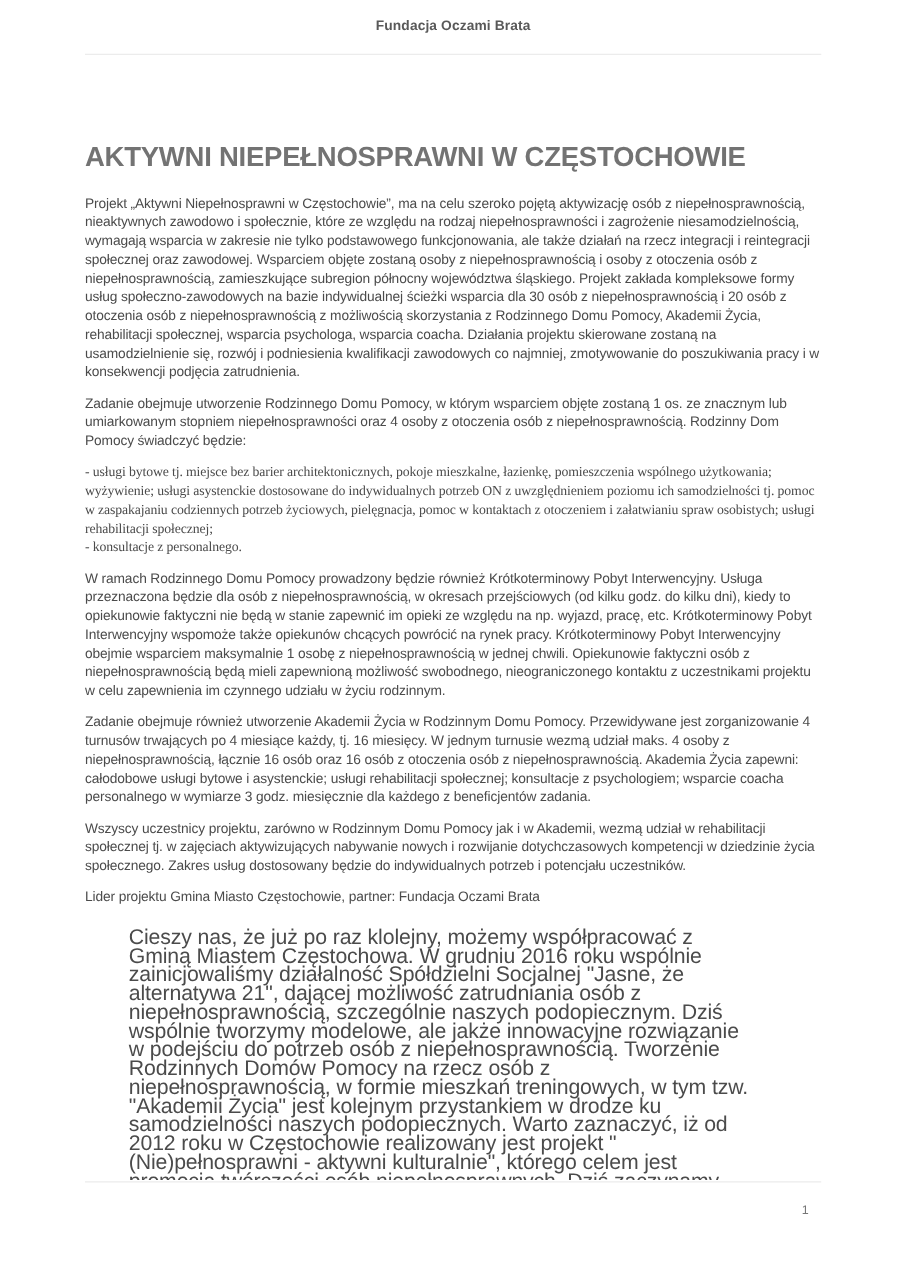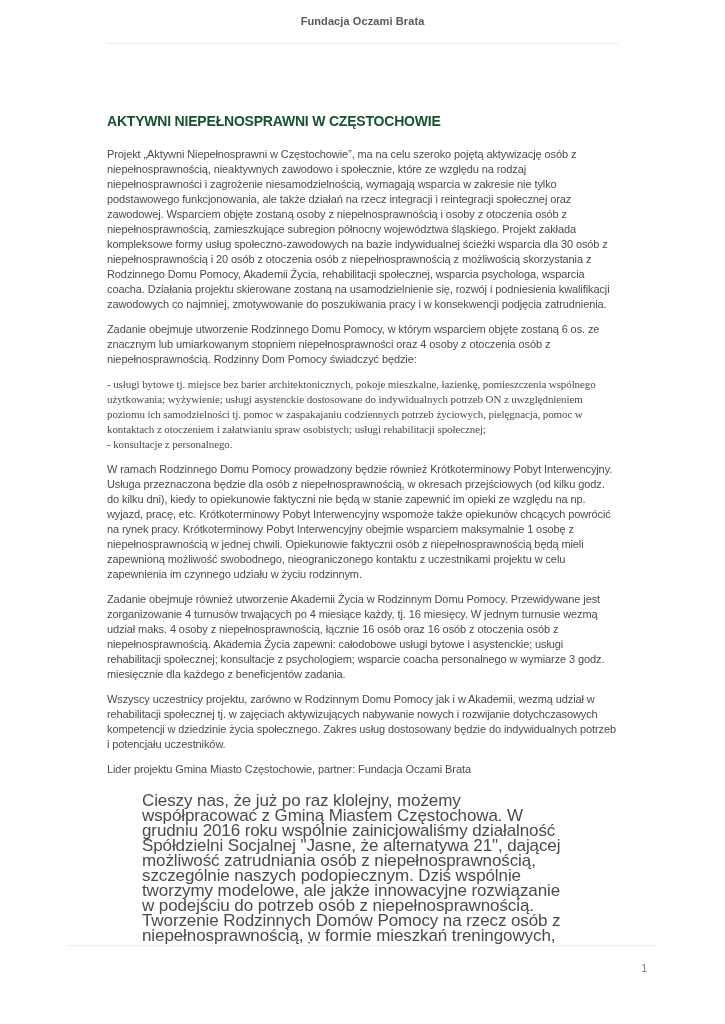--- a/index.html
+++ b/index.html
@@ -11,43 +11,43 @@
     position: relative;
     width: 725px;
     height: 1024px;
     background: #ffffff;
     font-family: "Liberation Sans", sans-serif;
     overflow: hidden;
   }
   .content-wrap {
     position: absolute;
     top: 0; left: 0; right: 0; bottom: 80px;
-    padding: 0 107px;
+    padding: 0 68px;
     overflow: hidden;
     border-radius: 18px;
   }
   .site-header-title {
     padding-top: 15px;
     text-align: center;
     font-size: 11px;
     font-weight: 700;
     color: #595959;
     letter-spacing: 0.1px;
   }
   .divider {
     height: 1px;
     background: #ececec;
     margin-top: 16px;
   }
   h1.article-title {
     margin: 70px 0 18px 0;
-    font-size: 14px;
+    font-size: 22px;
     line-height: 1.1;
     font-weight: 700;
-    color: #14532d;
+    color: #737373;
     letter-spacing: -0.2px;
   }
   .body-text, .body-text p, .services p {
     font-size: 11px;
     line-height: 15px;
     color: #4b4b4b;
     letter-spacing: -0.1px;
   }
   .body-text p {
     margin: 1px 0 10px 0;
@@ -95,21 +95,21 @@
       <div class="site-header-title">Fundacja Oczami Brata</div>
       <div class="divider"></div>
     </div>
 
     <h1 class="article-title">AKTYWNI NIEPEŁNOSPRAWNI W CZĘSTOCHOWIE</h1>
 
     <div class="body-text">
 
       <p>Projekt „Aktywni Niepełnosprawni w Częstochowie”, ma na celu szeroko pojętą aktywizację osób z niepełnosprawnością, nieaktywnych zawodowo i społecznie, które ze względu na rodzaj niepełnosprawności i zagrożenie niesamodzielnością, wymagają wsparcia w zakresie nie tylko podstawowego funkcjonowania, ale także działań na rzecz integracji i reintegracji społecznej oraz zawodowej. Wsparciem objęte zostaną osoby z niepełnosprawnością i osoby z otoczenia osób z niepełnosprawnością, zamieszkujące subregion północny województwa śląskiego. Projekt zakłada kompleksowe formy usług społeczno-zawodowych na bazie indywidualnej ścieżki wsparcia dla 30 osób z niepełnosprawnością i 20 osób z otoczenia osób z niepełnosprawnością z możliwością skorzystania z Rodzinnego Domu Pomocy, Akademii Życia, rehabilitacji społecznej, wsparcia psychologa, wsparcia coacha. Działania projektu skierowane zostaną na usamodzielnienie się, rozwój i podniesienia kwalifikacji zawodowych co najmniej, zmotywowanie do poszukiwania pracy i w konsekwencji podjęcia zatrudnienia.</p>
 
-      <p>Zadanie obejmuje utworzenie Rodzinnego Domu Pomocy, w którym wsparciem objęte zostaną 6 os. ze znacznym lub umiarkowanym stopniem niepełnosprawności oraz 4 osoby z otoczenia osób z niepełnosprawnością. Rodzinny Dom Pomocy świadczyć będzie:</p>
+      <p>Zadanie obejmuje utworzenie Rodzinnego Domu Pomocy, w którym wsparciem objęte zostaną 1 os. ze znacznym lub umiarkowanym stopniem niepełnosprawności oraz 4 osoby z otoczenia osób z niepełnosprawnością. Rodzinny Dom Pomocy świadczyć będzie:</p>
 
       <div class="services">
         <p>- usługi bytowe tj. miejsce bez barier architektonicznych, pokoje mieszkalne, łazienkę, pomieszczenia wspólnego użytkowania; wyżywienie; usługi asystenckie dostosowane do indywidualnych potrzeb ON z uwzględnieniem poziomu ich samodzielności tj. pomoc w zaspakajaniu codziennych potrzeb życiowych, pielęgnacja, pomoc w kontaktach z otoczeniem i załatwianiu spraw osobistych; usługi rehabilitacji społecznej;</p>
         <p>- konsultacje z personalnego.</p>
       </div>
 
       <p>W ramach Rodzinnego Domu Pomocy prowadzony będzie również Krótkoterminowy Pobyt Interwencyjny. Usługa przeznaczona będzie dla osób z niepełnosprawnością, w okresach przejściowych (od kilku godz. do kilku dni), kiedy to opiekunowie faktyczni nie będą w stanie zapewnić im opieki ze względu na np. wyjazd, pracę, etc. Krótkoterminowy Pobyt Interwencyjny wspomoże także opiekunów chcących powrócić na rynek pracy. Krótkoterminowy Pobyt Interwencyjny obejmie wsparciem maksymalnie 1 osobę z niepełnosprawnością w jednej chwili. Opiekunowie faktyczni osób z niepełnosprawnością będą mieli zapewnioną możliwość swobodnego, nieograniczonego kontaktu z uczestnikami projektu w celu zapewnienia im czynnego udziału w życiu rodzinnym.</p>
 
       <p>Zadanie obejmuje również utworzenie Akademii Życia w Rodzinnym Domu Pomocy. Przewidywane jest zorganizowanie 4 turnusów trwających po 4 miesiące każdy, tj. 16 miesięcy. W jednym turnusie wezmą udział maks. 4 osoby z niepełnosprawnością, łącznie 16 osób oraz 16 osób z otoczenia osób z niepełnosprawnością. Akademia Życia zapewni: całodobowe usługi bytowe i asystenckie; usługi rehabilitacji społecznej; konsultacje z psychologiem; wsparcie coacha personalnego w wymiarze 3 godz. miesięcznie dla każdego z beneficjentów zadania.</p>
 

